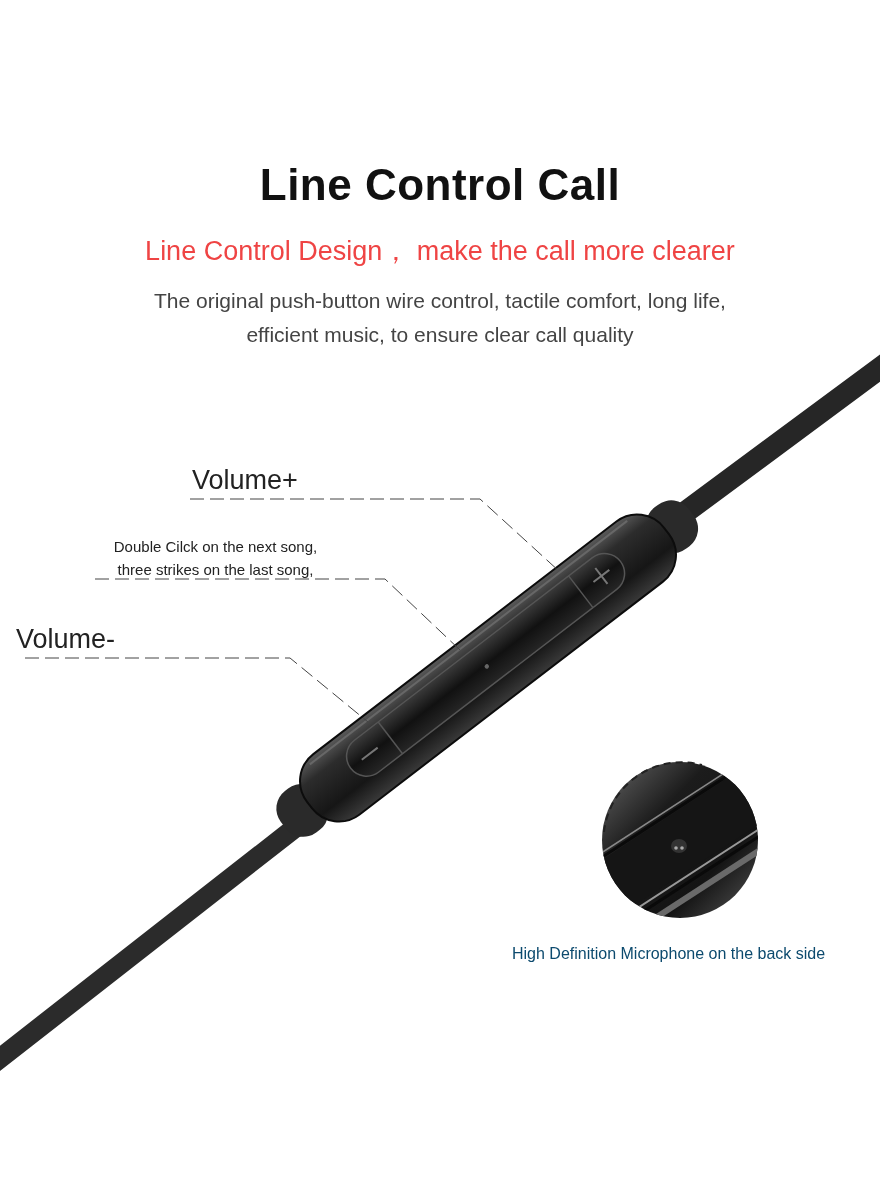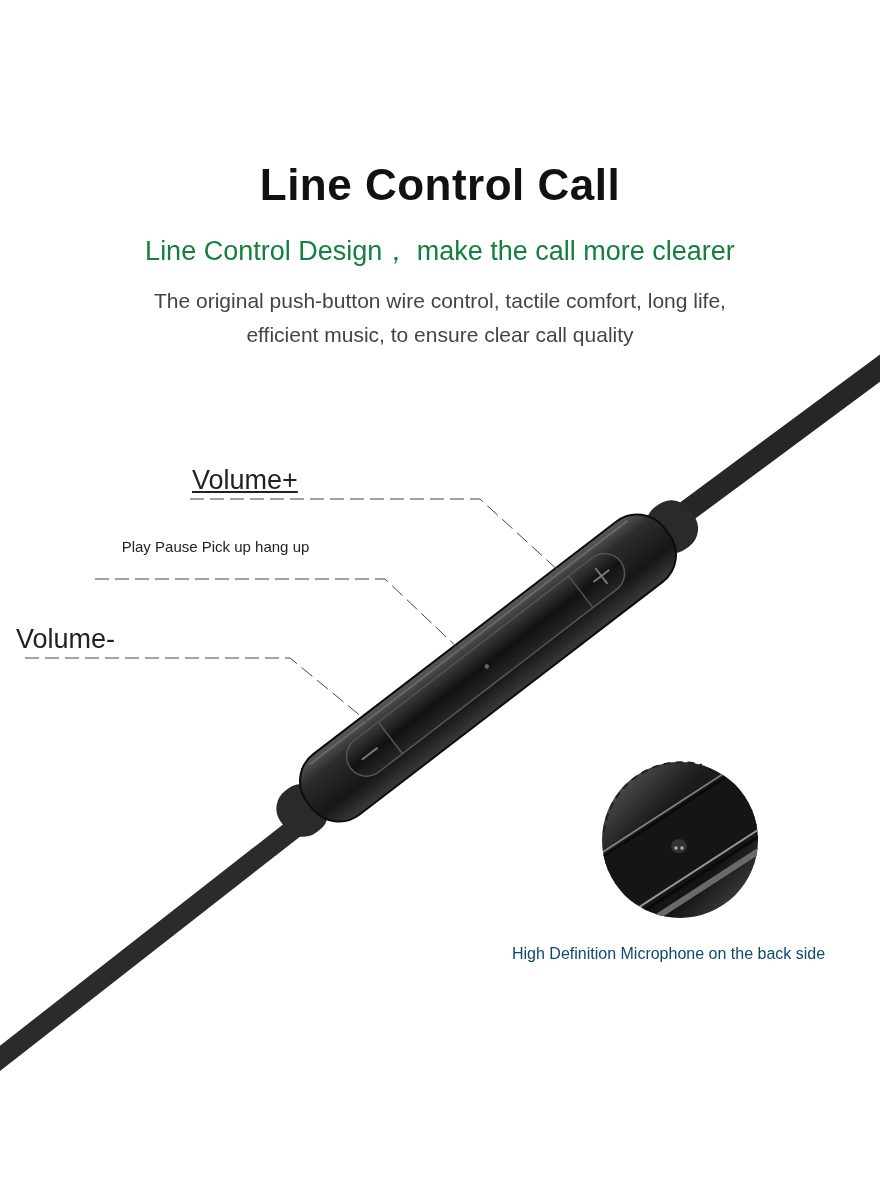--- a/index.html
+++ b/index.html
@@ -1,19 +1,19 @@
 <!DOCTYPE html>
 <html><head>
 <meta charset="utf-8">
 <style>
   html,body{margin:0;padding:0;background:#ffffff;}
   body{width:880px;height:1200px;position:relative;overflow:hidden;font-family:"Liberation Sans",sans-serif;}
   .abs{position:absolute;}
   .title{left:0;width:880px;top:160px;text-align:center;font-size:44px;font-weight:bold;color:#111;letter-spacing:0.5px;}
-  .subtitle{left:0;width:880px;top:233px;text-align:center;font-size:27px;color:#15803d;}
+  .subtitle{left:0;width:880px;top:233px;text-align:center;font-size:27px;color:#ef4444;}
   .desc{left:0;width:940px;top:284px;text-align:center;font-size:21px;color:#444;line-height:34px;}
   .lbl-big{font-size:27px;color:#222;}
   .lbl-small{font-size:15px;color:#222;line-height:23px;text-align:center;}
   .caption{left:512px;top:945px;font-size:16px;color:#0c4a6e;}
   svg.art{position:absolute;left:0;top:0;}
 </style>
 </head>
 <body>
 
 <svg class="art" width="880" height="1200" viewBox="0 0 880 1200">
@@ -103,21 +103,22 @@
   </g>
 </svg>
 
 <div class="abs title">Line Control Call</div>
 <div class="abs subtitle">Line Control Design， make the call more clearer</div>
 <div class="abs desc" style="left:-30px;">
   <div>The original push-button wire control, tactile comfort, long life,</div>
   <div>efficient music, to ensure clear call quality</div>
 </div>
 
-<div class="abs lbl-big" style="left:192px;top:465px;text-decoration:underline;">Volume+</div>
+<div class="abs lbl-big" style="left:192px;top:465px;">Volume+</div>
 
 <div class="abs lbl-small" style="left:88px;top:535px;width:255px;">
-  <div>Play Pause Pick up hang up</div>
+  <div>Double Cilck on the next song,</div>
+  <div>three strikes on the last song,</div>
 </div>
 
 <div class="abs lbl-big" style="left:16px;top:624px;">Volume-</div>
 
 <div class="abs caption">High Definition Microphone on the back side</div>
 
 </body></html>

